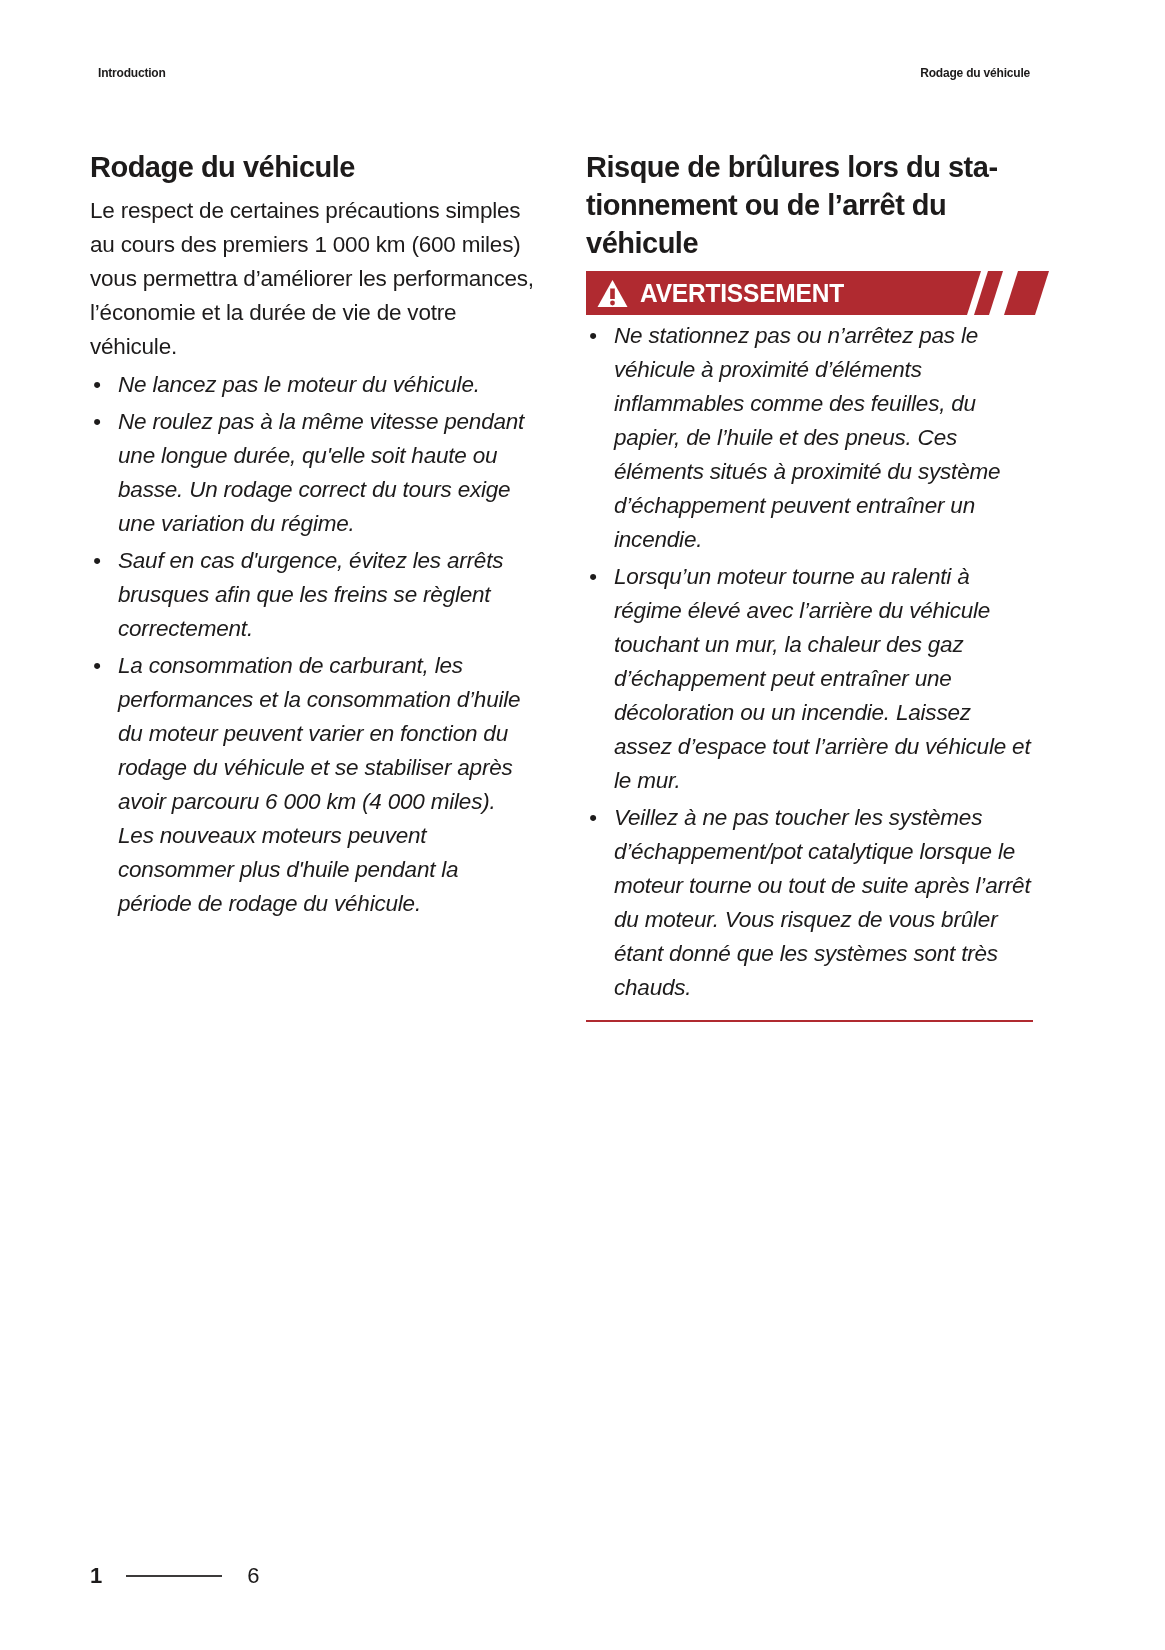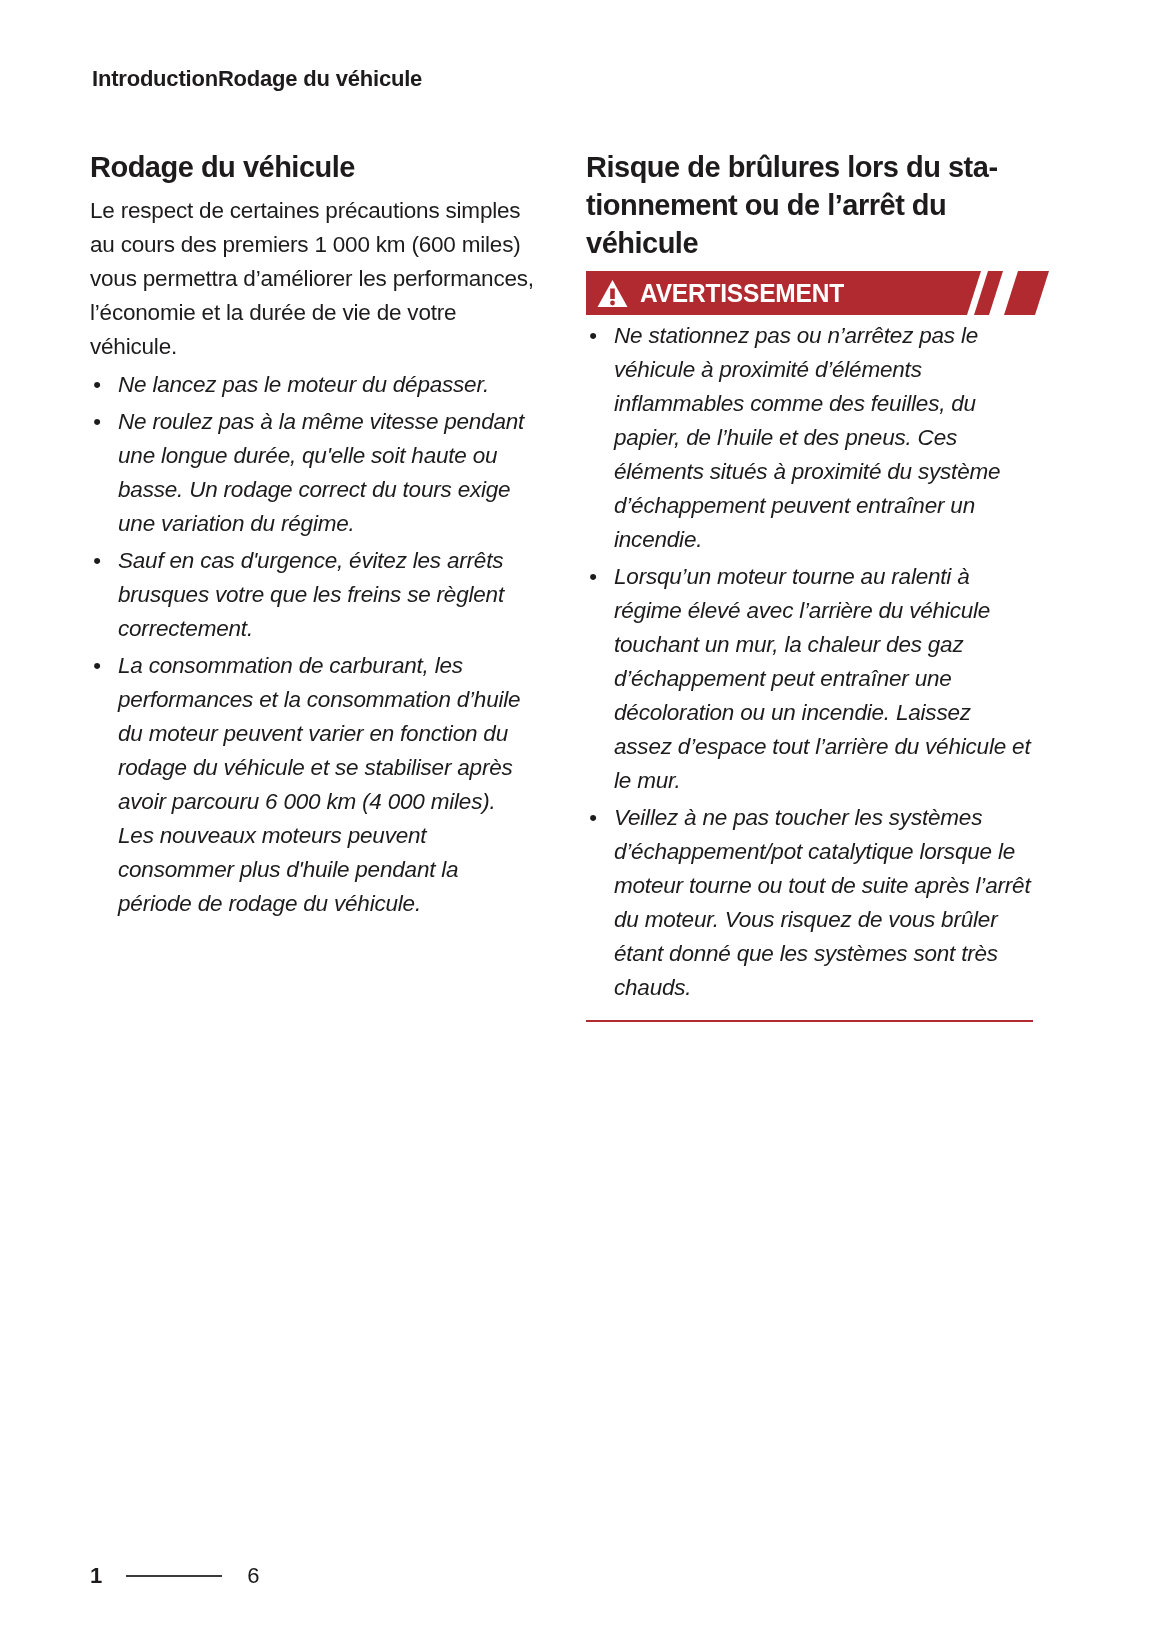--- a/index.html
+++ b/index.html
@@ -17,25 +17,25 @@
     position: absolute;
     inset: 0;
     width: 1165px;
     height: 1650px;
     overflow: hidden;
   }
   
   .runhead {
     position: absolute;
     top: 66px;
-    left: 92px;
+    left: 98px;
     right: 135px;
     display: flex;
-    justify-content: flex-start;
-    font-size: 22px;
+    justify-content: space-between;
+    font-size: 12px;
     font-weight: bold;
     letter-spacing: -0.2px;
   }
   
   .col {
     position: absolute;
     top: 148px;
     width: 447px;
   }
   .col-left  { left: 90px; }
@@ -136,23 +136,23 @@
 
   <div class="runhead">
     <span>Introduction</span>
     <span>Rodage du véhicule</span>
   </div>
 
   <div class="col col-left">
     <h2 class="sect-title">Rodage du véhicule</h2>
     <p class="intro body-text">Le respect de certaines précautions simples au cours des premiers 1&nbsp;000 km (600 miles) vous permettra d’améliorer les performances, l’économie et la durée de vie de votre véhicule.</p>
     <ul class="bullets body-text">
-      <li>Ne lancez pas le moteur du dépasser.</li>
+      <li>Ne lancez pas le moteur du véhicule.</li>
       <li>Ne roulez pas à la même vitesse pen­dant une longue durée, qu'elle soit haute ou basse. Un rodage correct du tours exige une variation du régime.</li>
-      <li>Sauf en cas d'urgence, évitez les arrêts brusques votre que les freins se règlent correctement.</li>
+      <li>Sauf en cas d'urgence, évitez les arrêts brusques afin que les freins se règlent correctement.</li>
       <li>La consommation de carburant, les performances et la consommation d’huile du moteur peuvent varier en fonction du rodage du véhicule et se sta­biliser après avoir parcouru 6&nbsp;000 km (4&nbsp;000 miles). Les nouveaux moteurs peuvent consommer plus d'huile pendant la période de rodage du véhicule.</li>
     </ul>
   </div>
 
   <div class="col col-right">
     <h2 class="sect-title">Risque de brûlures lors du sta­tionnement ou de l’arrêt du véhicule</h2>
 
     <div class="warn-banner">
       <svg class="banner-bg" width="463" height="44" viewBox="0 0 463 44">
         <polygon points="0,0 395,0 381,44 0,44" fill="#b02a30"></polygon>

